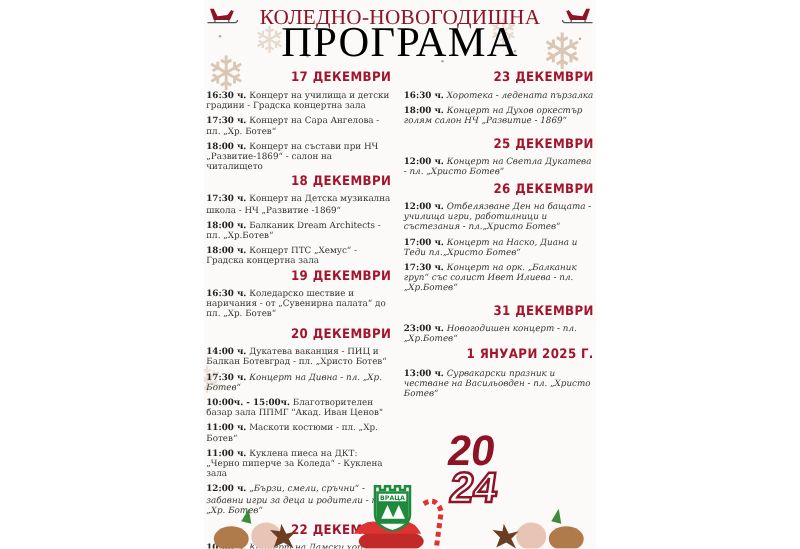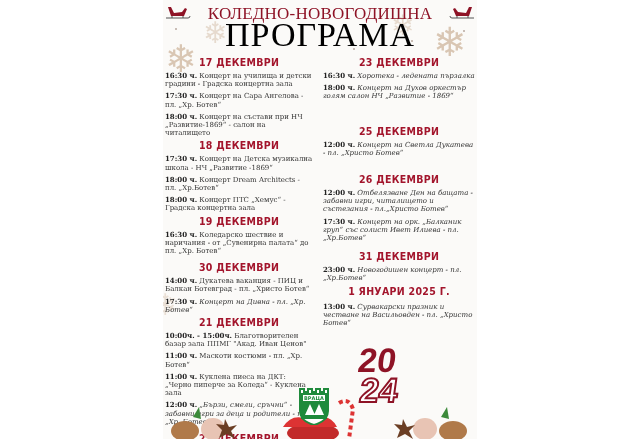--- a/index.html
+++ b/index.html
@@ -6,21 +6,21 @@
   body { width:640px; height:439px; background:#ffffff; position:relative; overflow:hidden; font-family:"DejaVu Serif", serif; }
   .poster { position:absolute; left:163px; top:0; width:314px; height:439px; background:#fbfaf8; overflow:hidden; }
   .flake { position:absolute; color:#d9c6b3; font-family:"DejaVu Sans", sans-serif; line-height:1; }
   .dot { position:absolute; width:2px; height:2px; border-radius:50%; background:#b9a9a0; }
   .title-top { position:absolute; left:0; width:314px; top:4px; text-align:center; font-family:"Liberation Serif", serif; color:#8e1326; font-size:17px; letter-spacing:0.2px; white-space:nowrap; }
   .title-main { position:absolute; left:0; width:314px; top:17px; text-align:center; font-family:"Liberation Serif", serif; color:#000000; font-size:34px; letter-spacing:1px; line-height:36px; }
   .sleigh { position:absolute; top:4px; width:26px; height:16px; }
   .col { position:absolute; top:54px; }
   .col-left { left:2px; width:148px; }
   .col-right { left:160px; width:152px; }
-  .day { text-align:center; color:#a3152c; font-family:"DejaVu Sans Condensed","DejaVu Sans", sans-serif; font-size:10.5px; font-weight:bold; letter-spacing:0.3px; margin:2px 0 1px 0; line-height:12px; }
+  .day { text-align:right; color:#a3152c; font-family:"DejaVu Sans Condensed","DejaVu Sans", sans-serif; font-size:10.5px; font-weight:bold; letter-spacing:0.3px; margin:2px 0 1px 0; line-height:12px; }
   .ev { font-size:7px; line-height:8.2px; color:#333; margin:4px 0 2px 0; }
   .ev .t { font-weight:bold; color:#222; }
   .ev i { font-style:italic; }
   .yr { position:absolute; left:190px; top:342px; width:80px; height:62px; }
   .logo { position:absolute; left:135px; top:387px; width:32px; height:38px; }
   .deco { position:absolute; bottom:0; left:0; width:314px; height:40px; }
 </style>
 </head>
 <body>
 
@@ -54,53 +54,53 @@
   <div class="title-main">ПРОГРАМА</div>
 
   <div class="col col-left">
     <div class="day">17 ДЕКЕМВРИ</div>
     <div class="ev"><span class="t">16:30 ч.</span> <span>Концерт на училища и детски градини - Градска концертна зала</span></div>
     <div class="ev"><span class="t">17:30 ч.</span> <span>Концерт на Сара Ангелова - пл. „Хр. Ботев“</span></div>
     <div class="ev"><span class="t">18:00 ч.</span> <span>Концерт на състави при НЧ „Развитие-1869“ - салон на читалището</span></div>
 
     <div class="day">18 ДЕКЕМВРИ</div>
     <div class="ev"><span class="t">17:30 ч.</span> <span>Концерт на Детска музикална школа - НЧ „Развитие -1869“</span></div>
-    <div class="ev"><span class="t">18:00 ч.</span> <span>Концерт Dream Architects - пл. „Хр.Ботев“</span></div>
+    <div class="ev"><span class="t">18:00 ч.</span> <span>Балканик Dream Architects - пл. „Хр.Ботев“</span></div>
     <div class="ev"><span class="t">18:00 ч.</span> <span>Концерт ПТС „Хемус“ - Градска концертна зала</span></div>
 
     <div class="day">19 ДЕКЕМВРИ</div>
     <div class="ev"><span class="t">16:30 ч.</span> <span>Коледарско шествие и наричания - от „Сувенирна палата“ до пл. „Хр. Ботев“</span></div>
 
-    <div class="day" style="margin-top:6px">30 ДЕКЕМВРИ</div>
+    <div class="day" style="margin-top:6px">20 ДЕКЕМВРИ</div>
     <div class="ev"><span class="t">14:00 ч.</span> <span>Дукатева ваканция - ПИЦ и Балкан Ботевград - пл. „Христо Ботев“</span></div>
     <div class="ev"><span class="t">17:30 ч.</span> <i>Концерт на Дивна - пл. „Хр. Ботев“</i></div>
 
-    <div class="day">21 ДЕКЕМВРИ</div>
     <div class="ev"><span class="t">10:00ч. - 15:00ч.</span> <span>Благотворителен базар зала ППМГ "Акад. Иван Ценов"</span></div>
     <div class="ev"><span class="t">11:00 ч.</span> <span>Маскоти костюми - пл. „Хр. Ботев“</span></div>
     <div class="ev"><span class="t">11:00 ч.</span> <span>Куклена пиеса на ДКТ: „Черно пиперче за Коледа“ - Куклена зала</span></div>
     <div class="ev"><span class="t">12:00 ч.</span> <i>„Бързи, смели, сръчни“ - забавни игри за деца и родители - пл. „Хр. Ботев“</i></div>
 
     <div class="day" style="margin-top:6px">22 ДЕКЕМВРИ</div>
     <div class="ev"><span class="t">10:00 ч.</span> <i>Концерт на Дамски хор „Враца“ - храм „Св. Възнесение“</i></div>
     <div class="ev"><span class="t">12:00 ч.</span> <i>Празник на хляба - базар на обредни пити и концерт на Юри Крумов- пл.„Хр. Ботев“</i></div>
 
   </div>
 
   <div class="col col-right">
     <div class="day">23 ДЕКЕМВРИ</div>
     <div class="ev"><span class="t">16:30 ч.</span> <i>Хоротека - ледената пързалка</i></div>
     <div class="ev"><span class="t">18:00 ч.</span> <i>Концерт на Духов оркестър голям салон НЧ „Развитие - 1869“</i></div>
 
-    <div class="day" style="margin-top:24px">25 ДЕКЕМВРИ</div>
+    <div class="day" style="margin-top:8px">25 ДЕКЕМВРИ</div>
     <div class="ev"><span class="t">12:00 ч.</span> <i>Концерт на Светла Дукатева - пл. „Христо Ботев“</i></div>
 
-    <div class="day" style="margin-top:16px">26 ДЕКЕМВРИ</div>
-    <div class="ev"><span class="t">12:00 ч.</span> <i>Отбелязване Ден на бащата - забавни игри, читалището и състезания - пл.„Христо Ботев“</i></div>
+    <div class="day" style="margin-top:4px">26 ДЕКЕМВРИ</div>
+    <div class="ev"><span class="t">12:00 ч.</span> <i>Отбелязване Ден на бащата - училища игри, работилници и състезания - пл.„Христо Ботев“</i></div>
 
+    <div class="ev"><span class="t">17:00 ч.</span> <i>Концерт на Наско, Диана и Теди пл.„Христо Ботев“</i></div>
 
     <div class="ev"><span class="t">17:30 ч.</span> <i>Концерт на орк. „Балканик груп“ със солист Ивет Илиева - пл.„Хр.Ботев“</i></div>
 
     <div class="day" style="margin-top:8px">31 ДЕКЕМВРИ</div>
     <div class="ev"><span class="t">23:00 ч.</span> <i>Новогодишен концерт - пл.„Хр.Ботев“</i></div>
 
     <div class="day">1 ЯНУАРИ 2025 Г.</div>
     <div class="ev" style="margin-top:6px"><span class="t">13:00 ч.</span> <i>Сурвакарски празник и честване на Васильовден - пл. „Христо Ботев“</i></div>
   </div>
 

